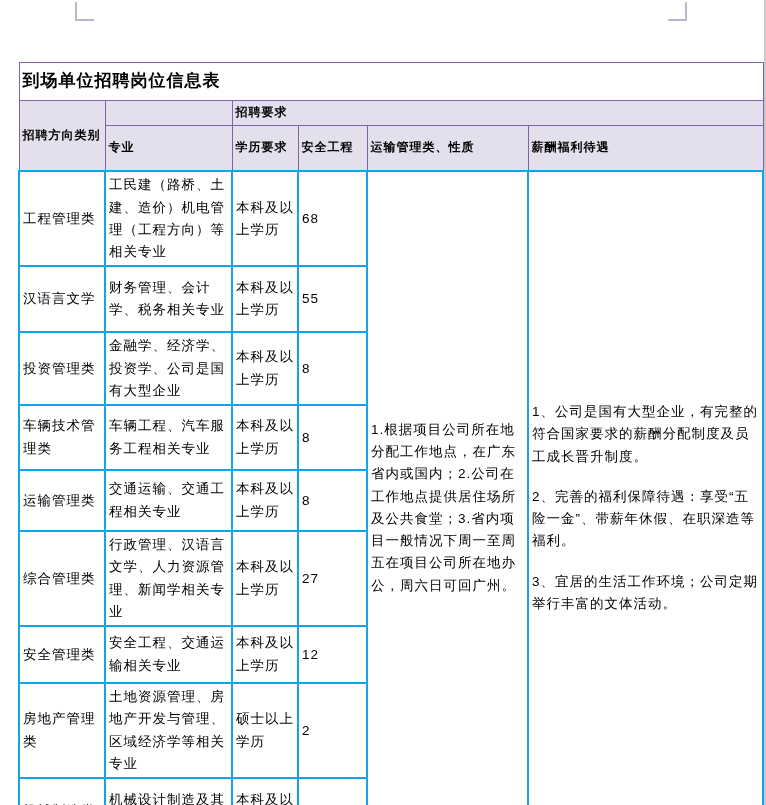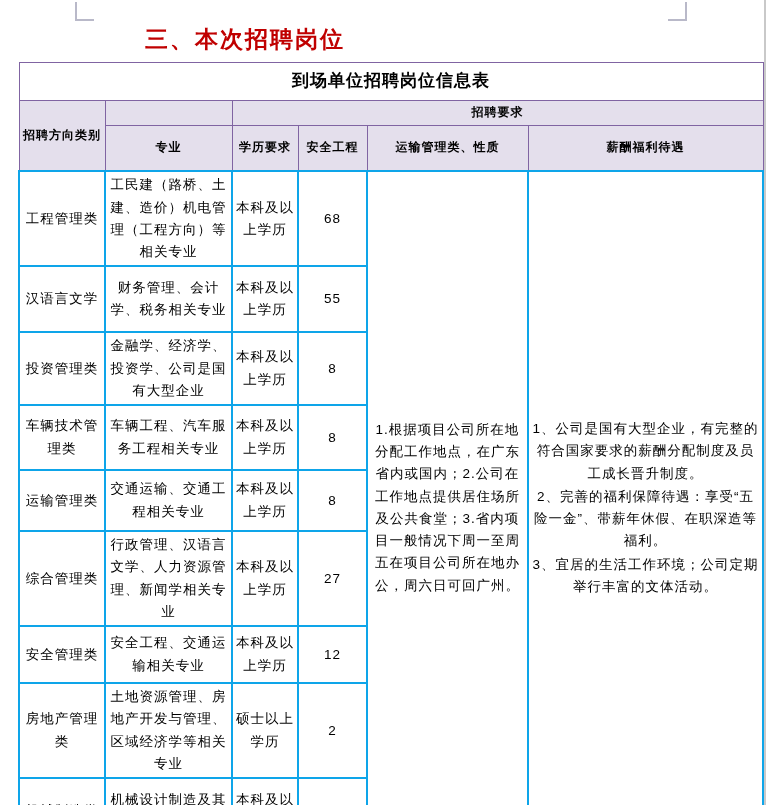--- a/index.html
+++ b/index.html
@@ -23,45 +23,44 @@
     position:absolute; left:145px; top:24px;
     font-size:23px; font-weight:bold; letter-spacing:2px;
     color:#C00000;
   }
   table.rt {
     position:absolute; left:18px; top:62px;
     width:744px;
     border-collapse:collapse; table-layout:fixed;
     font-size:13.5px; line-height:1.65; letter-spacing:1px;
   }
-  td { vertical-align:middle; text-align:center; padding:2px 3px; overflow:hidden; }
+  td { vertical-align:middle; padding:2px 3px; overflow:hidden; }
   
   .pc { border:1.5px solid #8064A2; }
   .hc { border:1.5px solid #8064A2; background:#E4DFEC; font-weight:bold; font-size:12px; }
   .title-cell { background:#ffffff; font-weight:bold; font-size:17px; letter-spacing:1px; }
   
   .dc { border:2px solid #0ea5e9; background:#fff; }
   .benefits-cell { border-bottom:1.5px solid #8064A2; }
   .tr-title  { height:38px; }
   .tr-h1     { height:22px; }
   .tr-h2     { height:46px; }
   .tr-r0 { height:79px; } .tr-r1 { height:66px; } .tr-r2 { height:61px; }
   .tr-r3 { height:65px; } .tr-r4 { height:61px; } .tr-r5 { height:87px; }
   .tr-r6 { height:57px; } .tr-r7 { height:88px; } .tr-r8 { height:66px; }
-  .long-cell div { margin:1px 0; }
+  .long-cell div { margin:18px 0; }
 </style>
 </head>
 <body>
 
 <div class="page">
   <div class="right-edge"></div>
   <div class="mark mark-left"></div>
   <div class="mark mark-right"></div>
 
-  <div class="heading">三、本次招聘岗位</div>
 
   <table class="rt">
     <colgroup>
       <col style="width:86px">
         <col style="width:127px">
         <col style="width:66px">
       <col style="width:69px">
         <col style="width:161px">
         <col style="width:235px">
     </colgroup>

